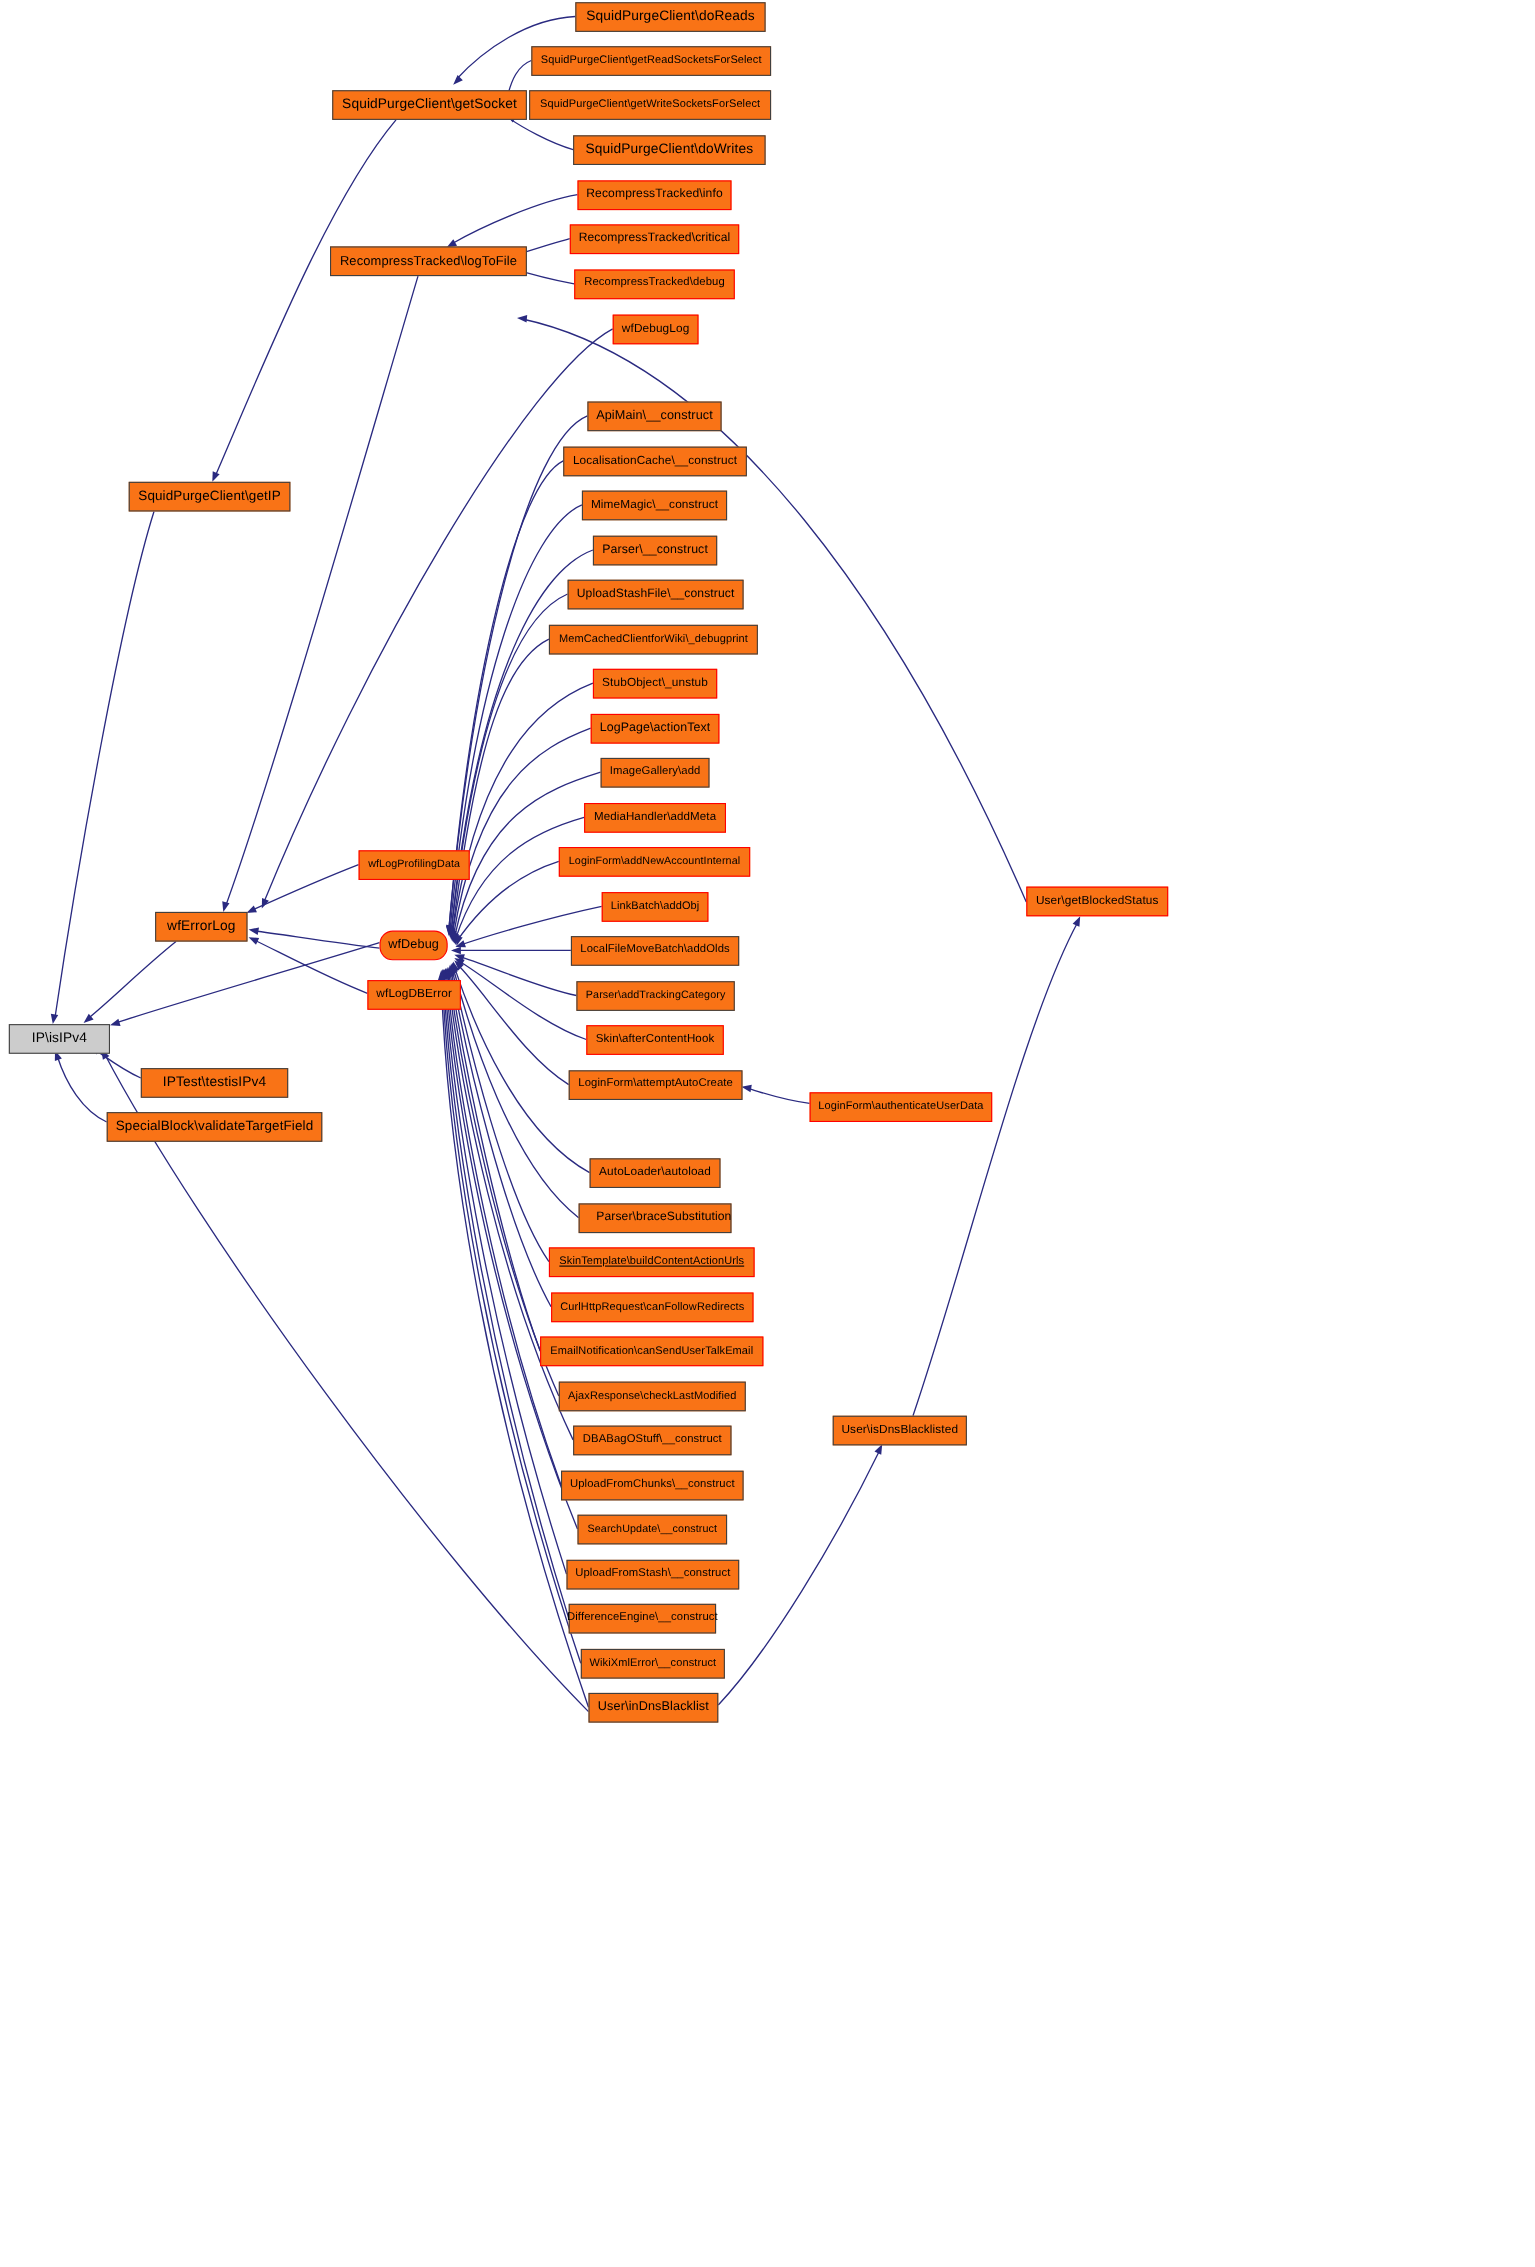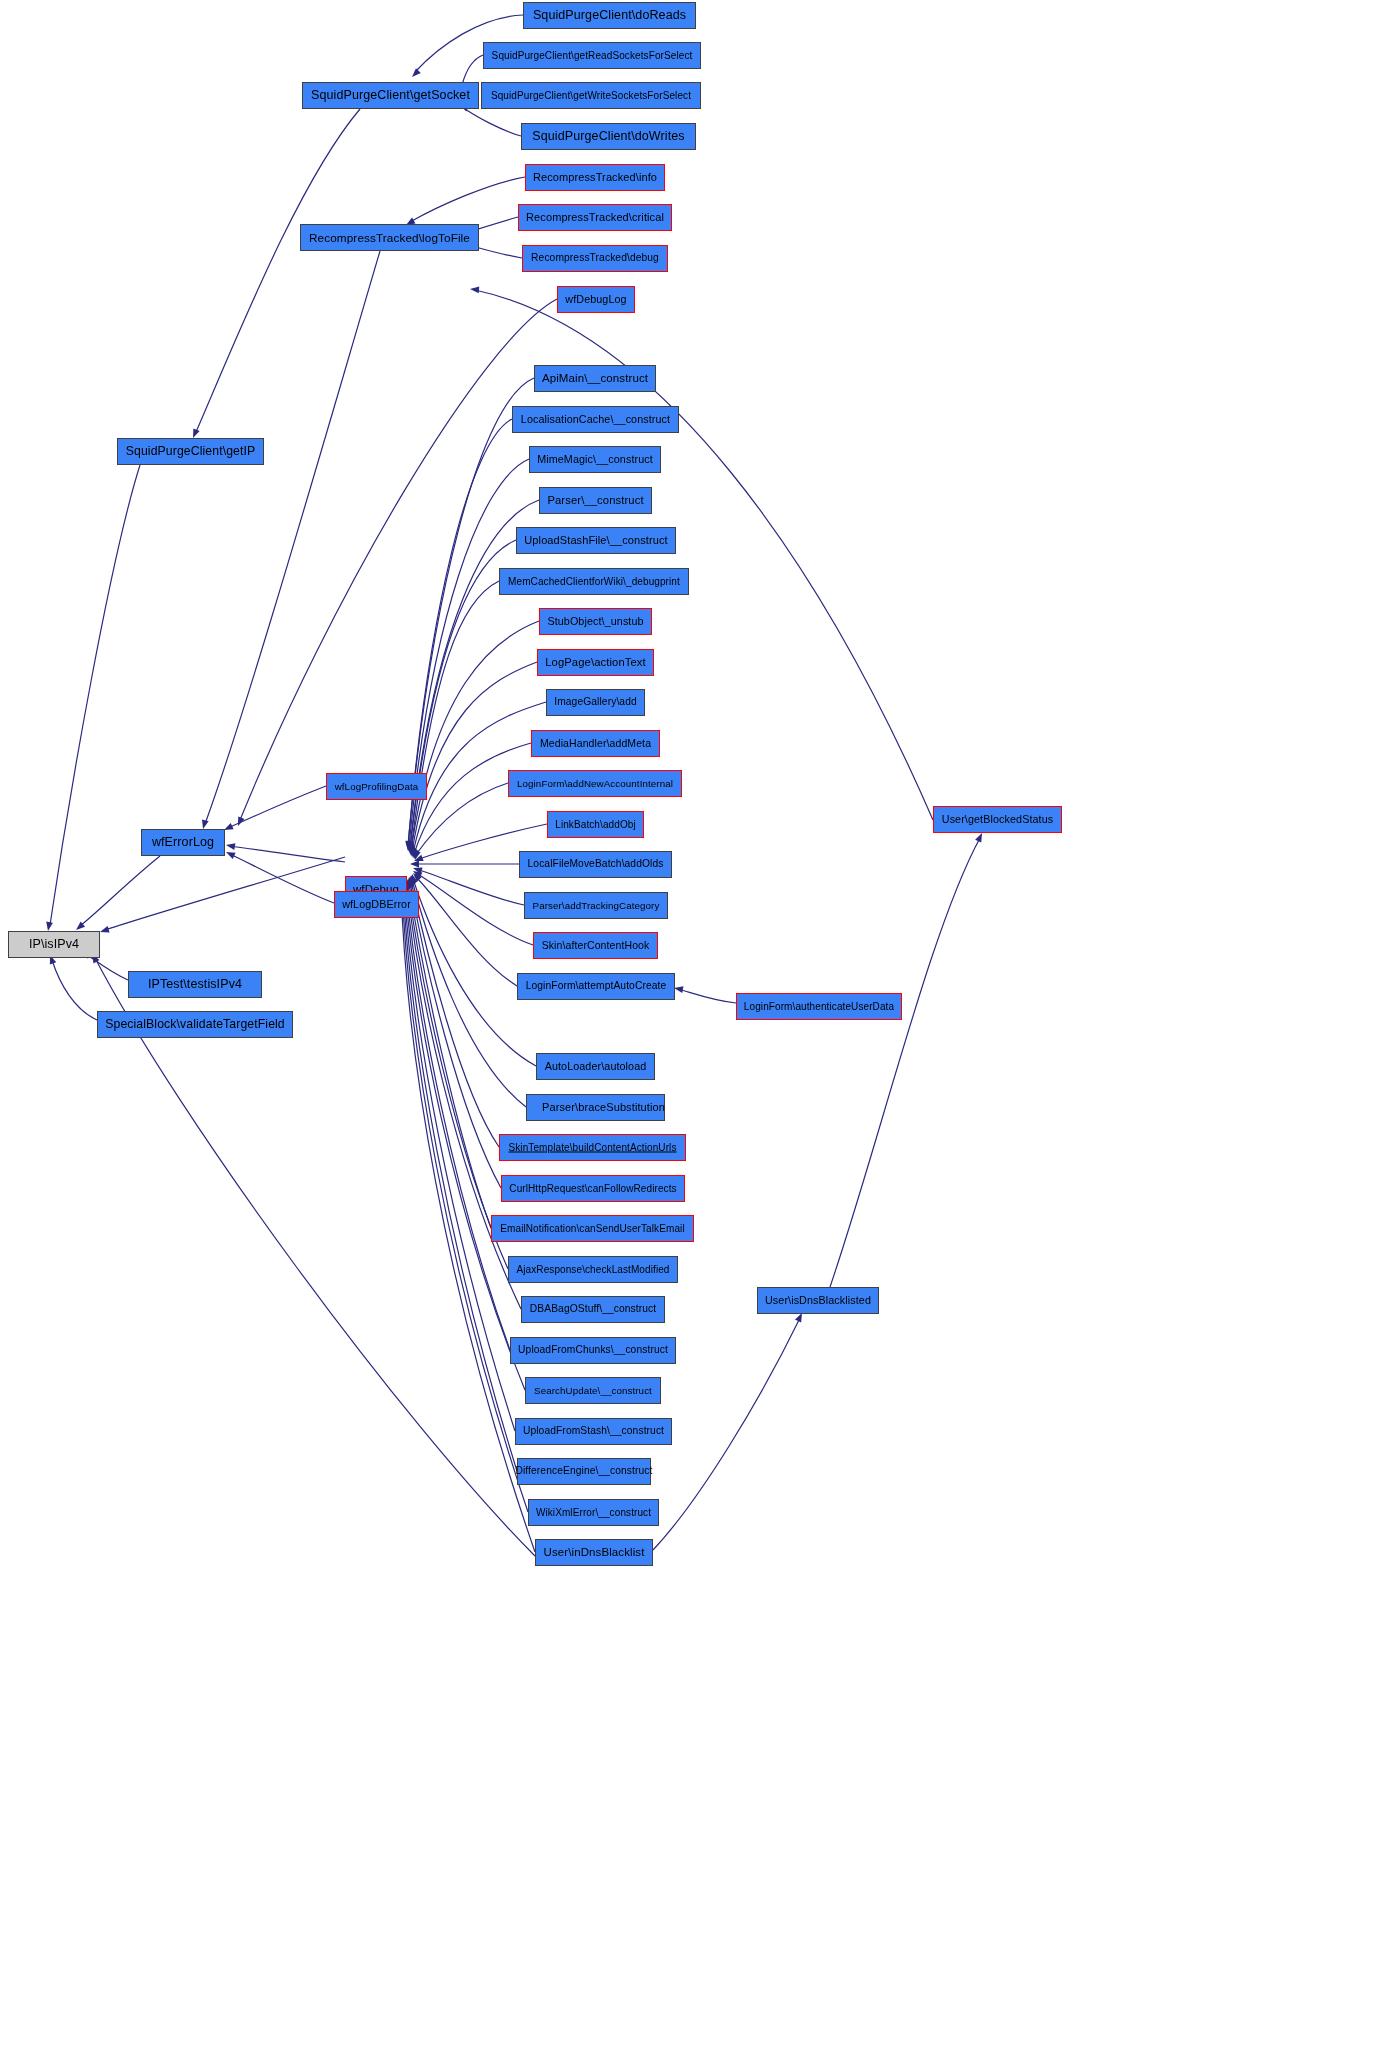--- a/index.html
+++ b/index.html
@@ -22,21 +22,21 @@
     width: 1395px;
     height: 2061px;
     pointer-events: none;
   }
   .gnode {
     position: absolute;
     box-sizing: border-box;
     display: flex;
     align-items: center;
     justify-content: center;
-    background: #3b82f6;
+    background: #f97316;
     border: 1px solid #404040;
     font-size: 12.5px;
     line-height: 1;
     color: #000000;
     white-space: nowrap;
     letter-spacing: 0.1px;
     z-index: 3;
   }
   .gnode.red {
     border: 1px solid #ff0000;
@@ -202,21 +202,21 @@
       </div>
       <div class="gnode red" style="left: 518px; top: 204px; width: 154px; height: 27px;">
         <span class="lbl" style="font-size: 11px;">RecompressTracked\critical</span>
       </div>
       <div class="gnode red" style="left: 522px; top: 245px; width: 146px; height: 27px;">
         <span class="lbl" style="font-size: 10.25px;">RecompressTracked\debug</span>
       </div>
       <div class="gnode red" style="left: 557px; top: 286px; width: 78px; height: 27px;">
         <span class="lbl" style="font-size: 10.75px;">wfDebugLog</span>
       </div>
-      <div class="gnode red" style="left: 345px; top: 876px; width: 62px; height: 27px;">
+      <div class="gnode red" style="left: 345px; top: 846px; width: 62px; height: 27px; border-radius: 12px;">
         <span class="lbl" style="font-size: 11.5px;">wfDebug</span>
       </div>
       <div class="gnode red" style="left: 326px; top: 773px; width: 101px; height: 27px;">
         <span class="lbl" style="font-size: 9.75px;">wfLogProfilingData</span>
       </div>
       <div class="gnode red" style="left: 334px; top: 891px; width: 85px; height: 27px; text-align: center;">
         <span class="lbl" style="font-size: 10.75px;">wfLogDBError</span>
       </div>
       <div class="gnode" style="left: 534px; top: 365px; width: 122px; height: 27px;">
         <span class="lbl" style="font-size: 11.5px;">ApiMain\__construct</span>

